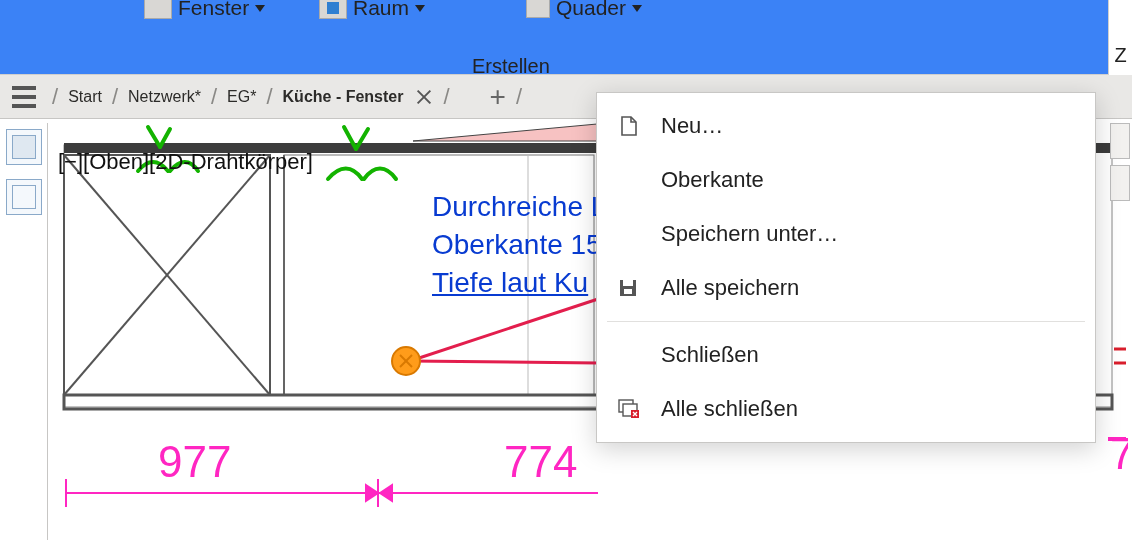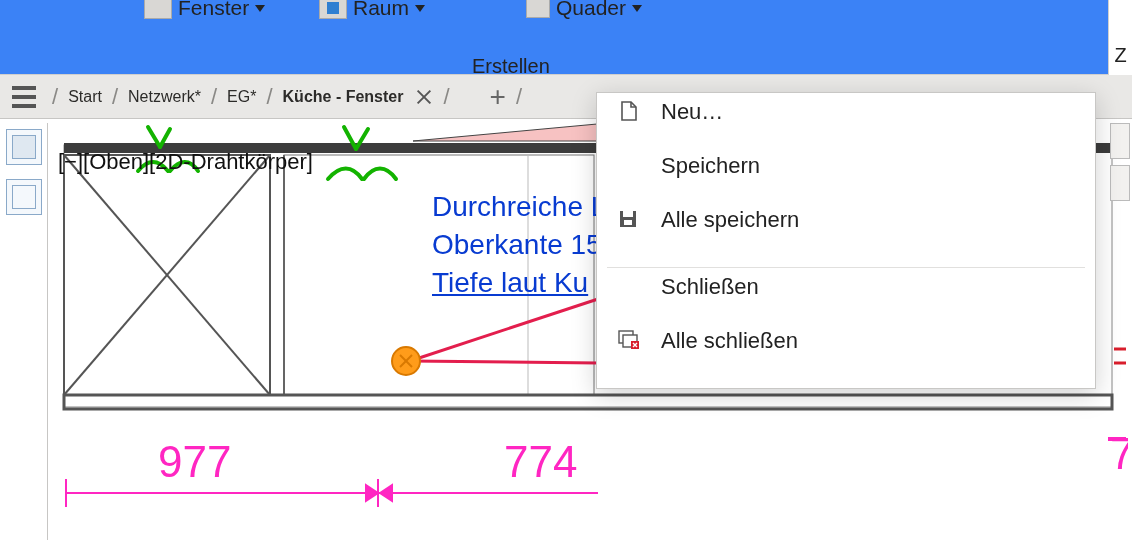--- a/index.html
+++ b/index.html
@@ -173,20 +173,21 @@
       top:92px;
       width:500px;
       background:#fff;
       border:1px solid #c8c7c5;
       box-shadow:0 6px 24px rgba(0,0,0,0.18);
       padding:6px 0;
       z-index:100;
     }
     .cm-item {
       display:flex;
+      align-items:center;
       gap:18px;
       height:54px;
       padding:0 18px;
       font-size:22px;
       color:#222;
     }
     .cm-sep {
       height:1px;
       background:#e1e0de;
       margin:6px 10px;
@@ -339,21 +340,25 @@
     <span class="cm-icon">
       <svg width="22" height="22" viewBox="0 0 22 22">
           <path d="M4 2h9l5 5v13H4z" fill="none" stroke="#555" stroke-width="1.6"></path>
           <path d="M13 2v5h5" fill="none" stroke="#555" stroke-width="1.6"></path>
         </svg>
     </span>
     <span>Neu…</span>
   </div>
   <div class="cm-item">
     <span class="cm-icon"></span>
-    <span>Speichern</span>
+    <span>Oberkante</span>
+  </div>
+  <div class="cm-item">
+    <span class="cm-icon"></span>
+    <span>Speichern unter…</span>
   </div>
   <div class="cm-item">
     <span class="cm-icon">
       <svg width="24" height="22" viewBox="0 0 24 22">
           <rect x="3" y="3" width="16" height="16" fill="#555"></rect>
           <rect x="6" y="3" width="10" height="6" fill="#fff"></rect>
           <rect x="7" y="12" width="8" height="5" fill="#fff"></rect>
         </svg>
     </span>
     <span>Alle speichern</span>

